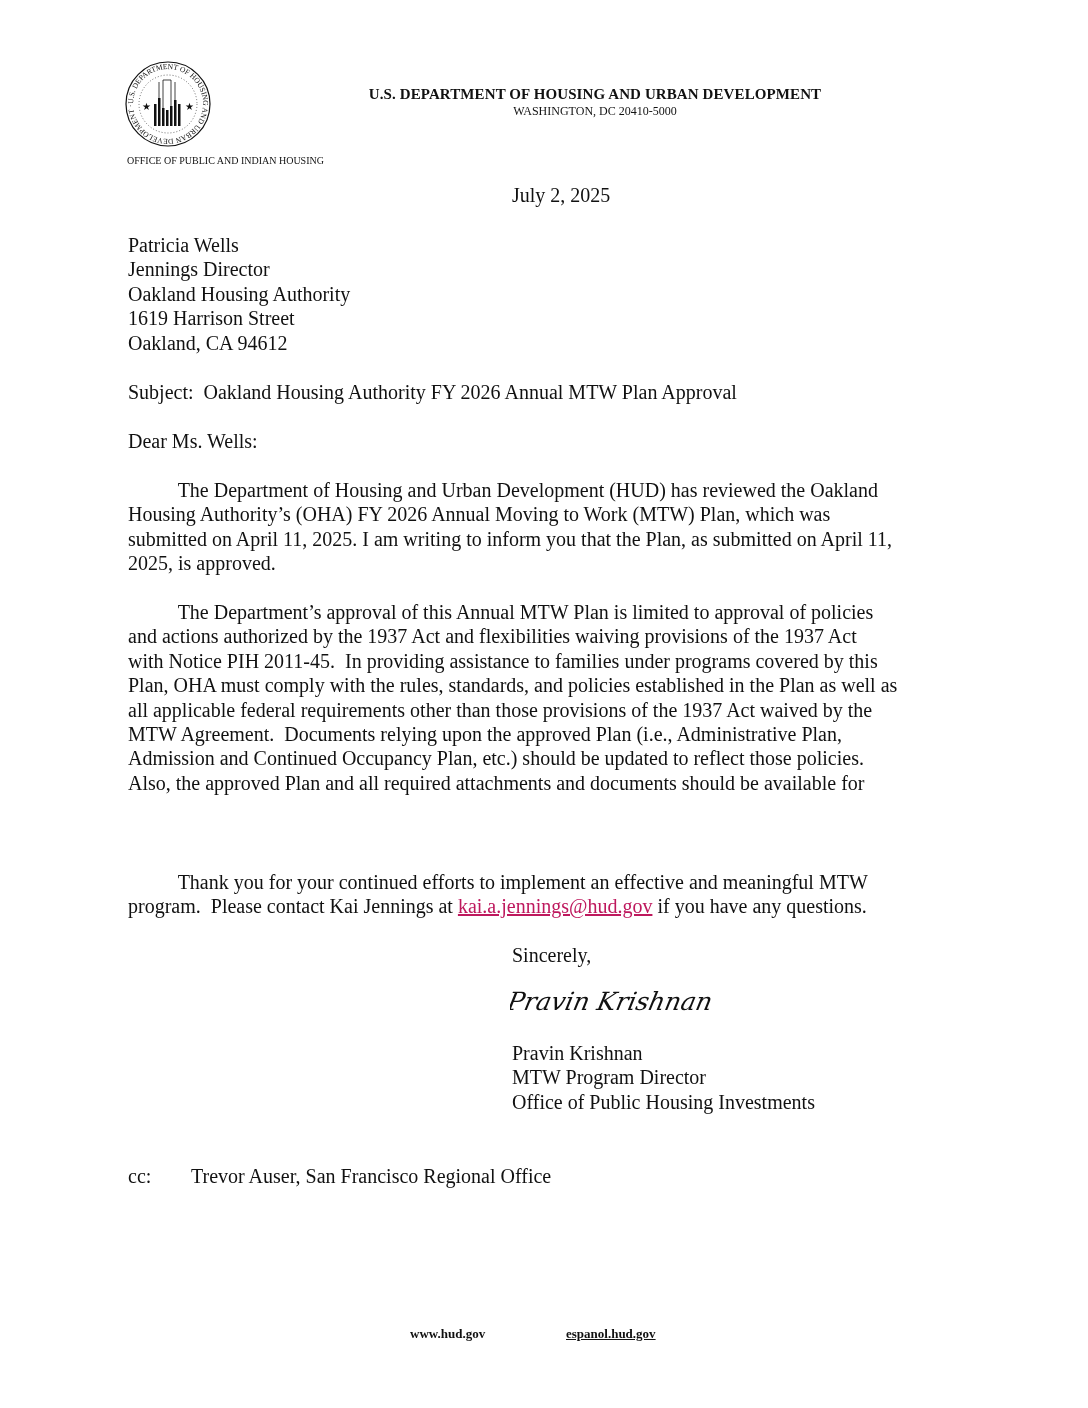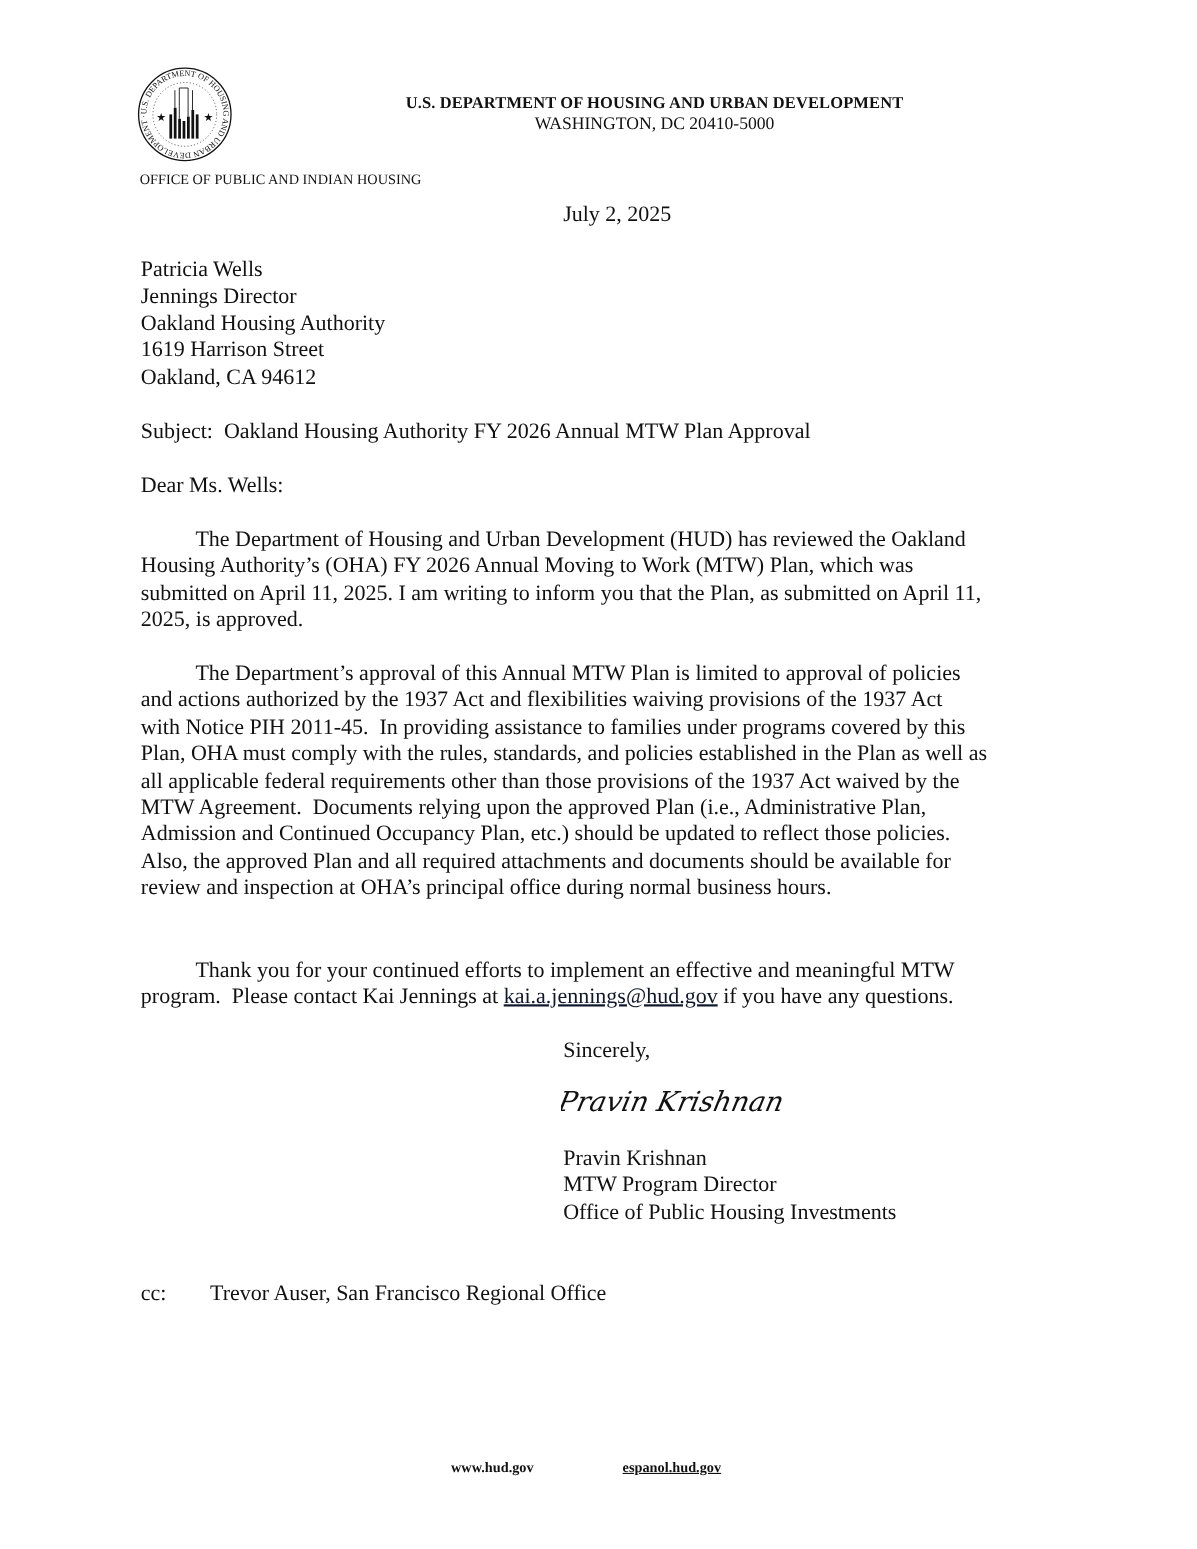--- a/index.html
+++ b/index.html
@@ -8,35 +8,35 @@
     font-family: "Liberation Serif", "DejaVu Serif", serif; color: #111111;
   }
   .abs { position: absolute; }
   .seal { left: 124px; top: 60px; width: 88px; height: 88px; }
   .hdr-title {
     left: 300px; width: 590px; top: 86px; text-align: center;
     font-weight: bold; font-size: 15px; letter-spacing: 0.1px;
   }
   .hdr-sub {
     left: 300px; width: 590px; top: 104px; text-align: center;
-    font-size: 16px;
+    font-size: 12px;
   }
-  .office { left: 127px; top: 155px; font-size: 13px; }
+  .office { left: 127px; top: 155px; font-size: 10px; }
   .body-text { font-size: 20px; line-height: 24.4px; }
   .date { left: 512px; top: 183px; }
   .addr { left: 128px; top: 233px; }
   .addr div { height: 24.4px; white-space: nowrap; }
   .subject { left: 128px; top: 380px; white-space: pre; }
   .salutation { left: 128px; top: 429px; }
   .para { left: 128px; width: 830px; }
   .para .line { white-space: pre; height: 24.4px; }
   .p1 { top: 478px; }
   .p2 { top: 600px; }
   .p3 { top: 870px; }
-  .email { color: #0f172a; text-decoration: underline; }
+  .email { color: #be185d; text-decoration: underline; }
   .closing { left: 512px; top: 943px; }
   .signature { left: 510px; top: 982px; width: 230px; height: 40px; }
   .sig-block { left: 512px; top: 1041px; }
   .sig-block div { height: 24.4px; white-space: nowrap; }
   .cc-label { left: 128px; top: 1164px; }
   .cc-value { left: 191px; top: 1164px; }
   .footer { top: 1326px; font-weight: bold; font-size: 13px; }
   .footer-1 { left: 410px; }
   .footer-2 { left: 566px; text-decoration: underline; }
 </style>
@@ -102,21 +102,20 @@
 
 <div class="abs body-text para p2">
   <div class="line">          The Department’s approval of this Annual MTW Plan is limited to approval of policies</div>
   <div class="line">and actions authorized by the 1937 Act and flexibilities waiving provisions of the 1937 Act</div>
   <div class="line">with Notice PIH 2011-45.  In providing assistance to families under programs covered by this</div>
   <div class="line">Plan, OHA must comply with the rules, standards, and policies established in the Plan as well as</div>
   <div class="line">all applicable federal requirements other than those provisions of the 1937 Act waived by the</div>
   <div class="line">MTW Agreement.  Documents relying upon the approved Plan (i.e., Administrative Plan,</div>
   <div class="line">Admission and Continued Occupancy Plan, etc.) should be updated to reflect those policies.</div>
   <div class="line">Also, the approved Plan and all required attachments and documents should be available for</div>
-  <div class="line">review and inspection at OHA’s principal office during normal business hours.</div>
 </div>
 
 <div class="abs body-text para p3">
   <div class="line">          Thank you for your continued efforts to implement an effective and meaningful MTW</div>
   <div class="line"><span>program.  Please contact Kai Jennings at </span><a class="email">kai.a.jennings@hud.gov</a><span> if you have any questions.</span></div>
 </div>
 
 <div class="abs body-text closing">Sincerely,</div>
 
 <div class="abs signature">

